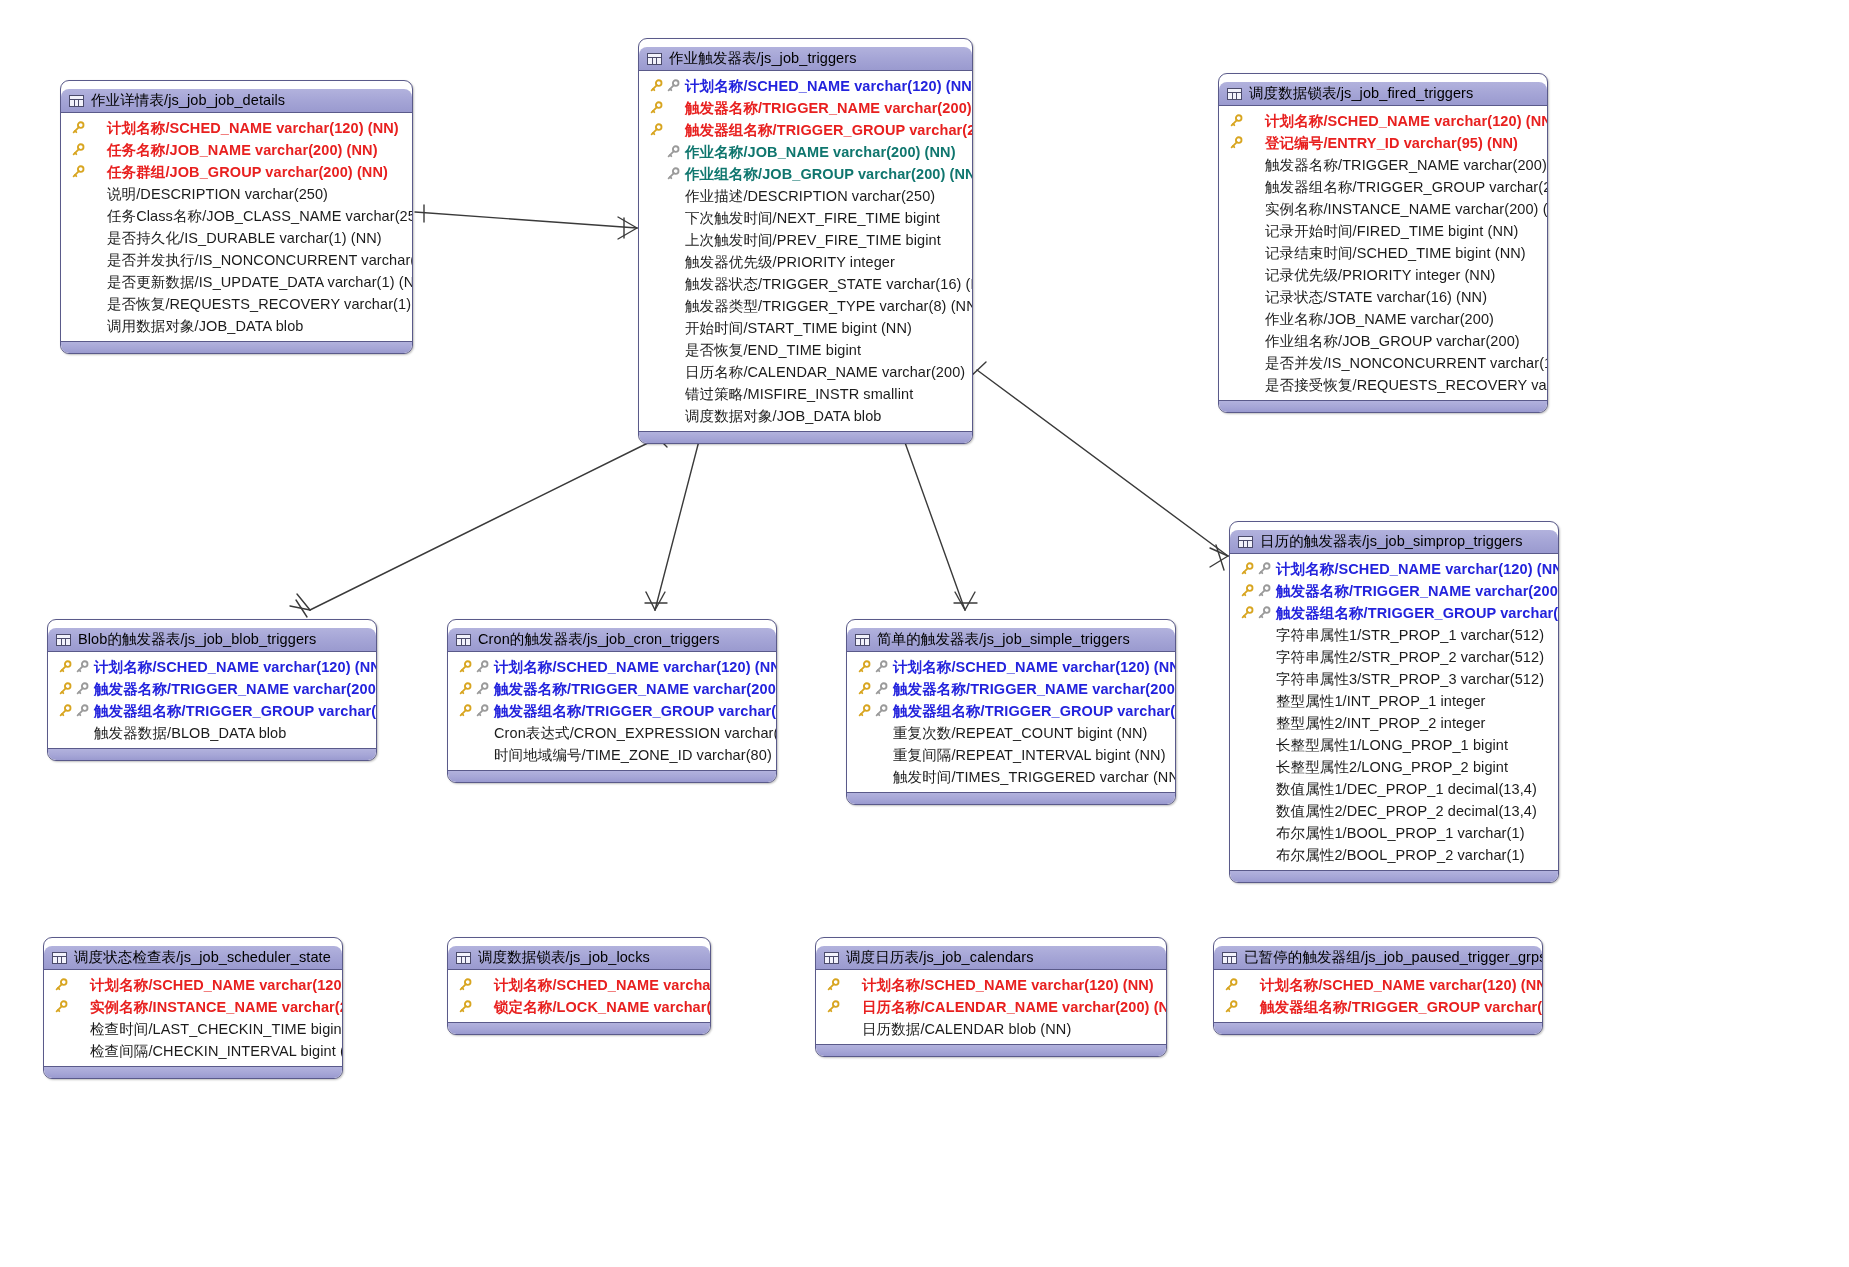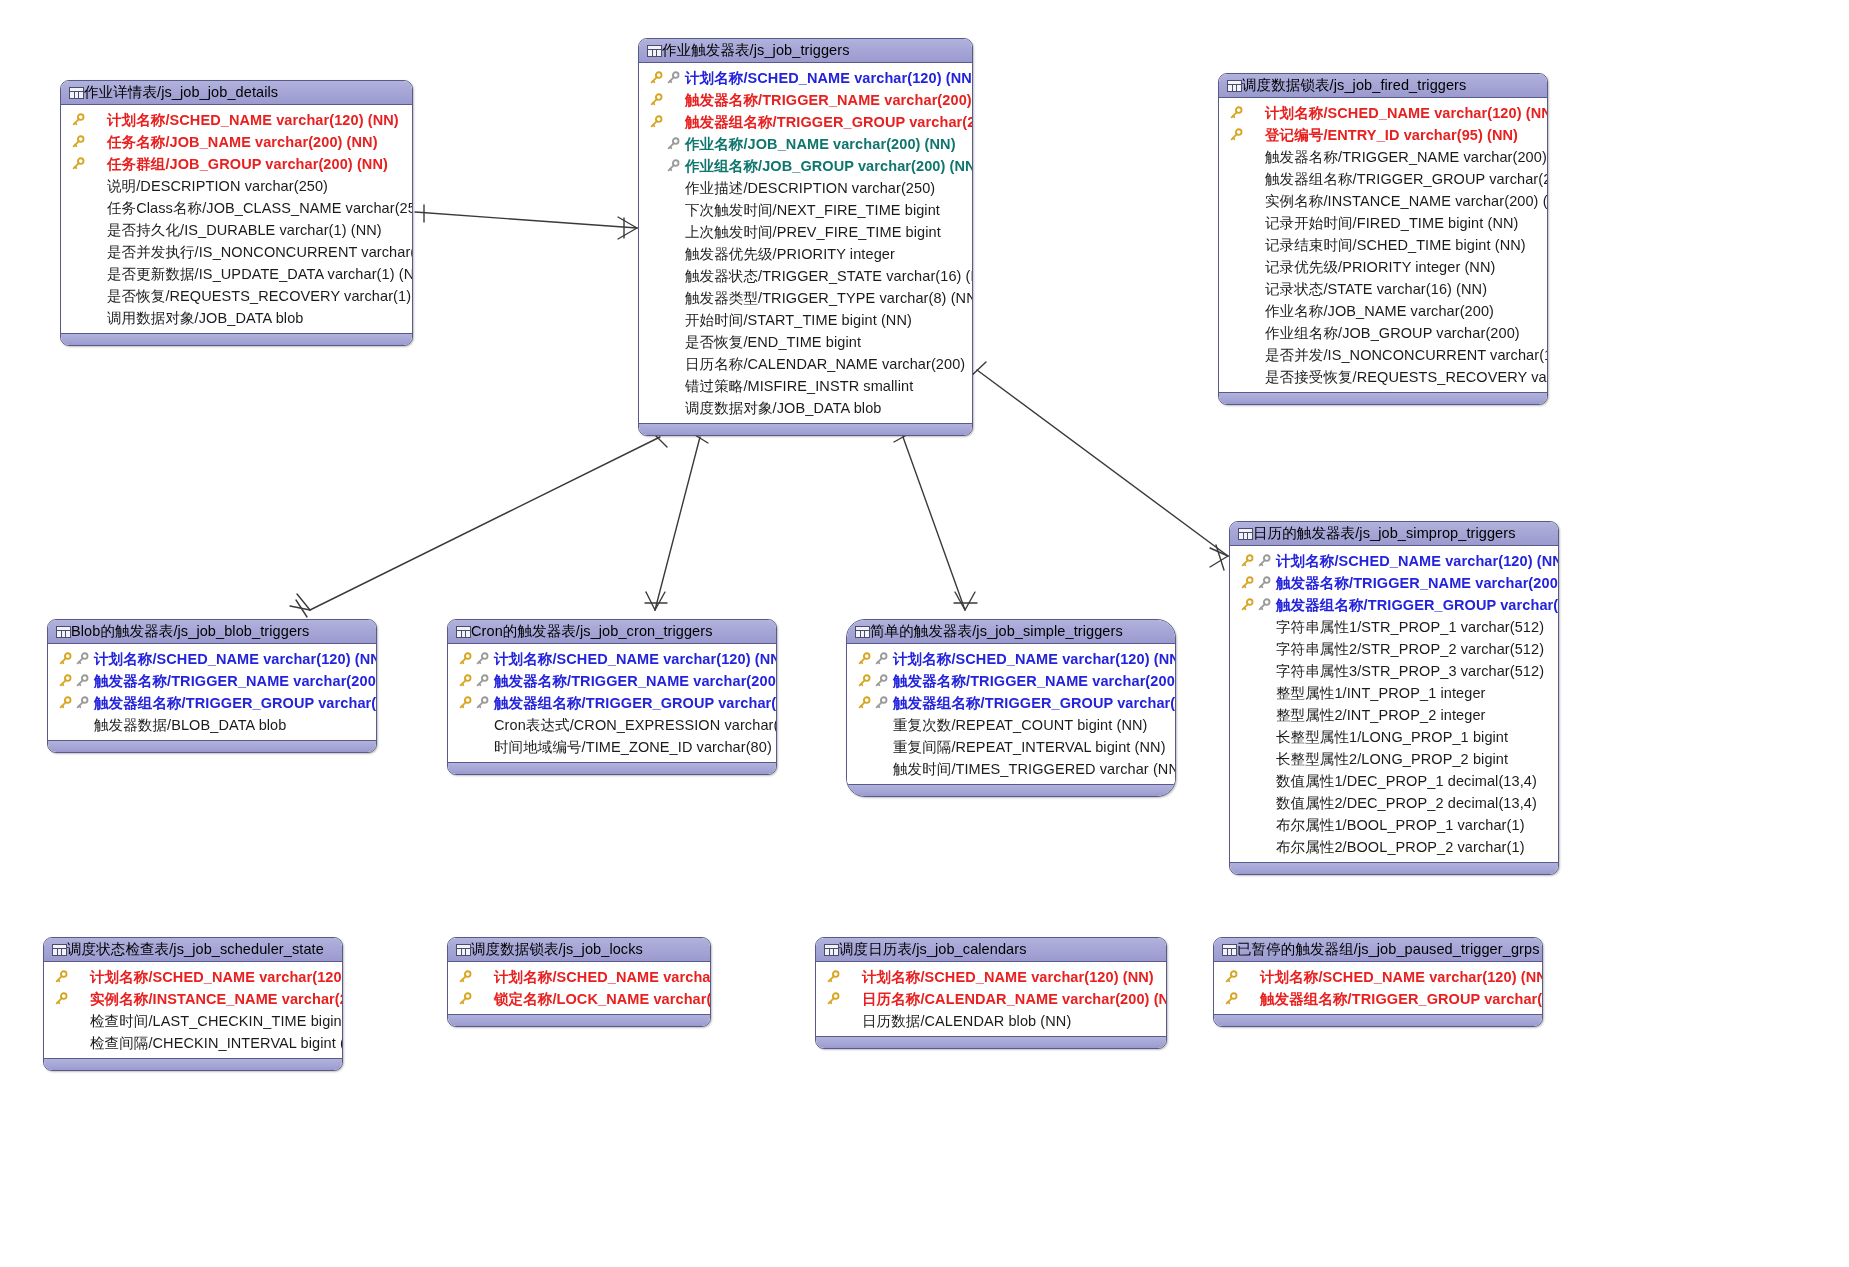--- a/index.html
+++ b/index.html
@@ -19,21 +19,23 @@
     box-sizing:border-box;
     box-shadow:1px 1px 2px rgba(0,0,0,.25);
     overflow:hidden;
   }
   .ent-header{
     background:linear-gradient(to bottom,#b2b2dd 0%,#a5a5d6 50%,#9a9acf 100%);
     border-bottom:1px solid #5a5a8a;
     height:23px;
     display:flex;align-items:center;
     padding:0 8px;
+    gap:7px;
     border-radius:8px 8px 0 0;
+    margin-top:8px;
   }
   .ent-title{
     font-size:14.5px;color:#000;white-space:nowrap;letter-spacing:.1px;
   }
   .ent-body{
     background:#fff;
     padding:4px 0 4px 0;
   }
   .ent-footer{
     height:11px;
@@ -643,21 +645,21 @@
             <span class="fname c-plain">Cron表达式/CRON_EXPRESSION varchar(120) (NN)</span>
           </div>
           <div class="field">
             <span class="keycell"></span>
             <span class="keycell"></span>
             <span class="fname c-plain">时间地域编号/TIME_ZONE_ID varchar(80)</span>
           </div>
         </div>
     <div class="ent-footer"></div>
   </div>
-      <div class="entity" style="left: 846px; top: 619px; width: 330px; border-radius: 19px;">
+      <div class="entity" style="left: 846px; top: 619px; width: 330px;">
     <div class="ent-header">
       <span class="tbl-glyph"></span>
       <span class="ent-title">简单的触发器表/js_job_simple_triggers</span>
     </div>
     <div class="ent-body">
           <div class="field">
             <span class="keycell">
               <svg class="keyicon" width="14" height="14" viewBox="0 0 16 16">
                 <circle cx="11.1" cy="4.6" r="3.2" fill="none" stroke="#d8a520" stroke-width="2.1"></circle>
                 <path d="M9.0 6.9 L3.0 12.9" stroke="#d8a520" stroke-width="2.1" stroke-linecap="round" fill="none"></path>

